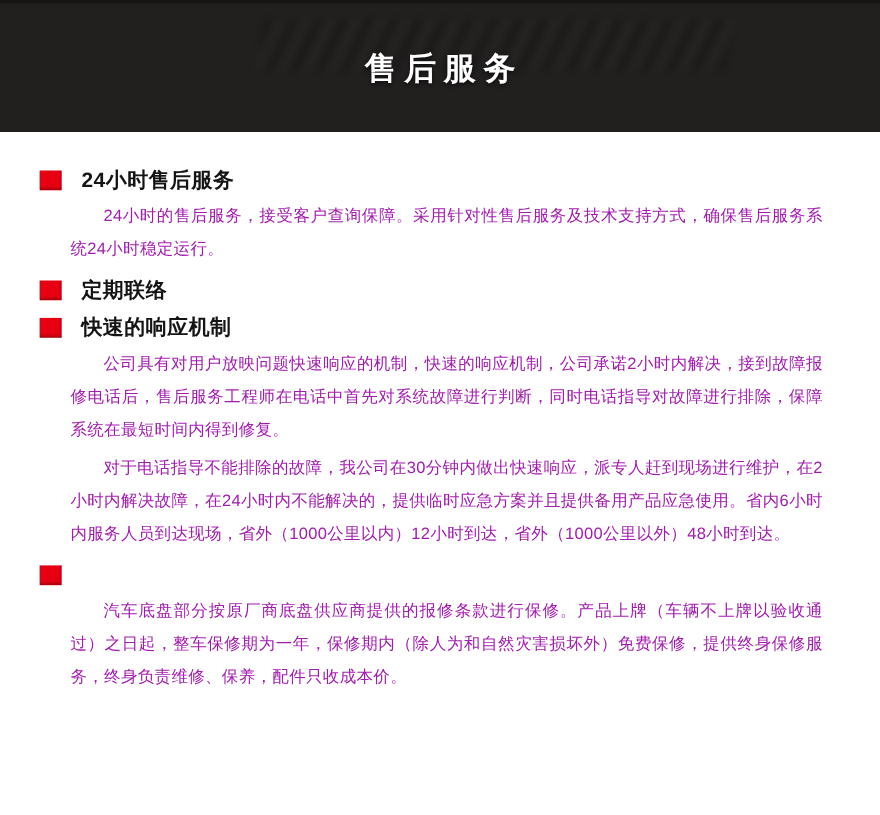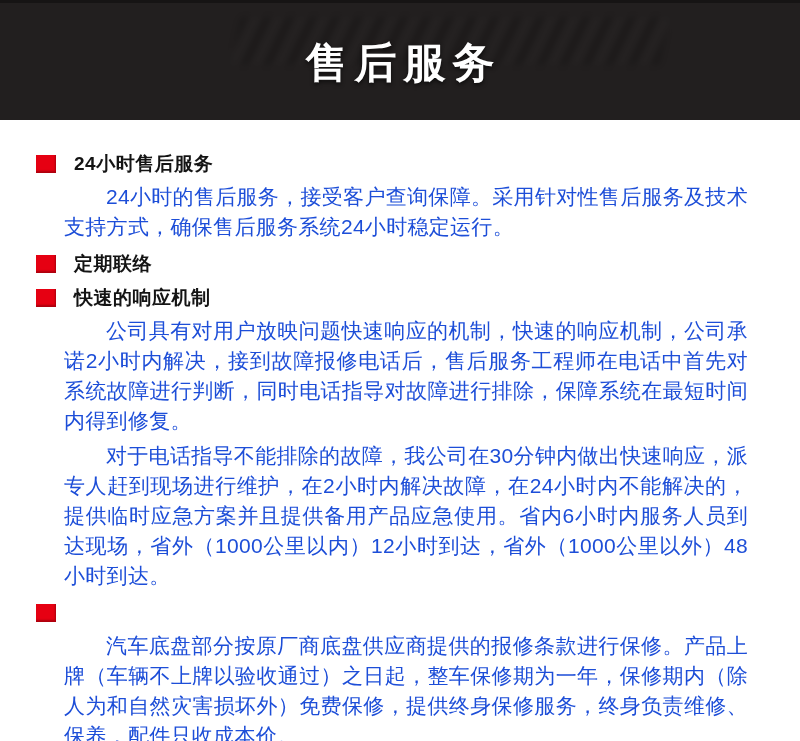--- a/index.html
+++ b/index.html
@@ -29,21 +29,21 @@
       repeating-linear-gradient(105deg,rgba(0,0,0,.55) 0 9px,rgba(255,255,255,.04) 9px 22px);
     opacity:.28;
     filter:blur(3px);
     transform:skewX(-12deg);
     pointer-events:none;
   }
   .header-title{
     position:relative;
     margin:18px 0 16px 0;
     color:var(--header-fg,#ffffff);
-    font-size:42px;
+    font-size:29px;
     font-weight:800;
     letter-spacing:7px;
     text-indent:7px;
     text-shadow:0 2px 4px rgba(0,0,0,.65);
   }
   
   .content{
     box-sizing:border-box;
     padding:22px 52px 0 36px;
   }
@@ -61,23 +61,23 @@
   }
   .sec-title{
     margin:0;
     font-size:19px;
     font-weight:800;
     color:#141414;
     letter-spacing:.5px;
   }
   .para{
     margin:0 0 5px 28px;
-    font-size:21px;
+    font-size:15px;
     line-height:30px;
-    color:#1d4ed8;
+    color:#a21caf;
     text-align:justify;
     text-indent:2em;
     letter-spacing:.3px;
   }
 </style>
 </head>
 <body>
 
 <div class="page">
 

